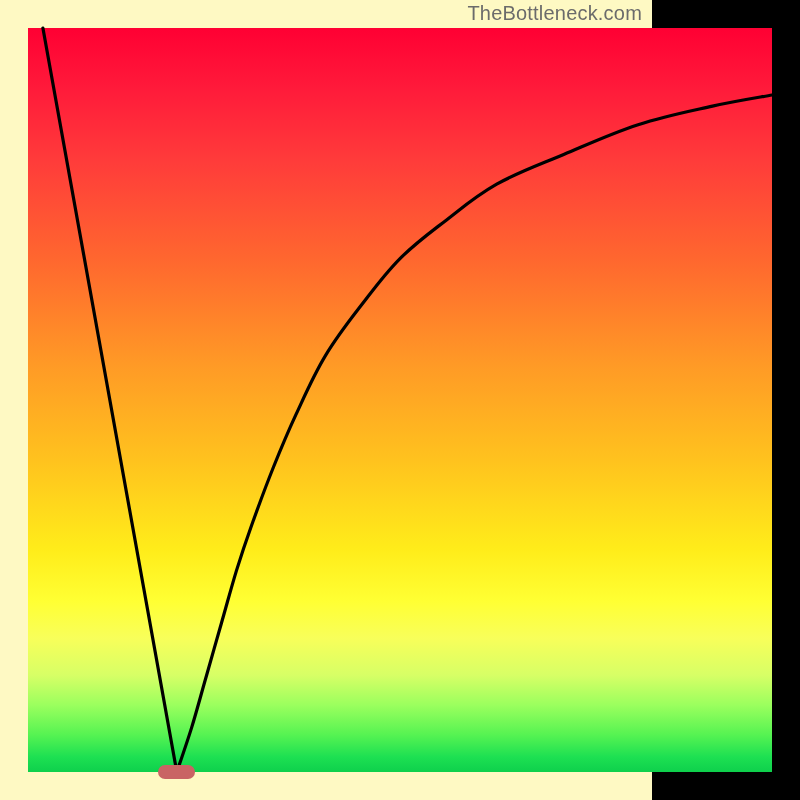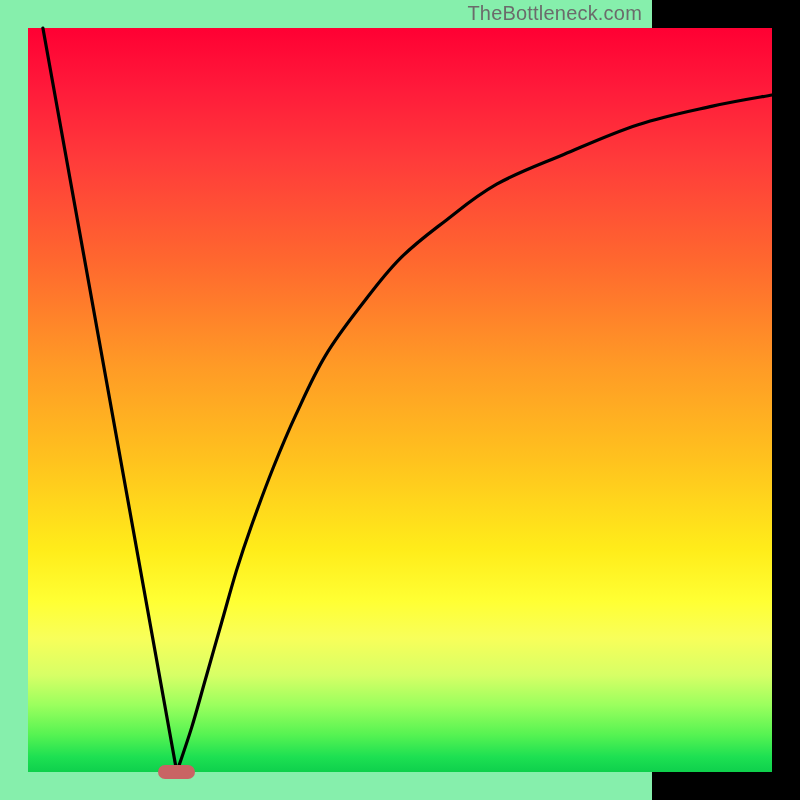--- a/index.html
+++ b/index.html
@@ -8,21 +8,21 @@
     width: 800px;
     height: 800px;
     overflow: hidden;
     background: #000;
     font-family: Arial, Helvetica, sans-serif;
   }
   .frame {
     position: relative;
     width: 652px;
     height: 800px;
-    background: #86efac;
+    background: #fef9c3;
   }
   .plot {
     position: absolute;
     left: 28px;
     top: 28px;
     width: 744px;
     height: 744px;
     
     background: linear-gradient(
       to bottom,

